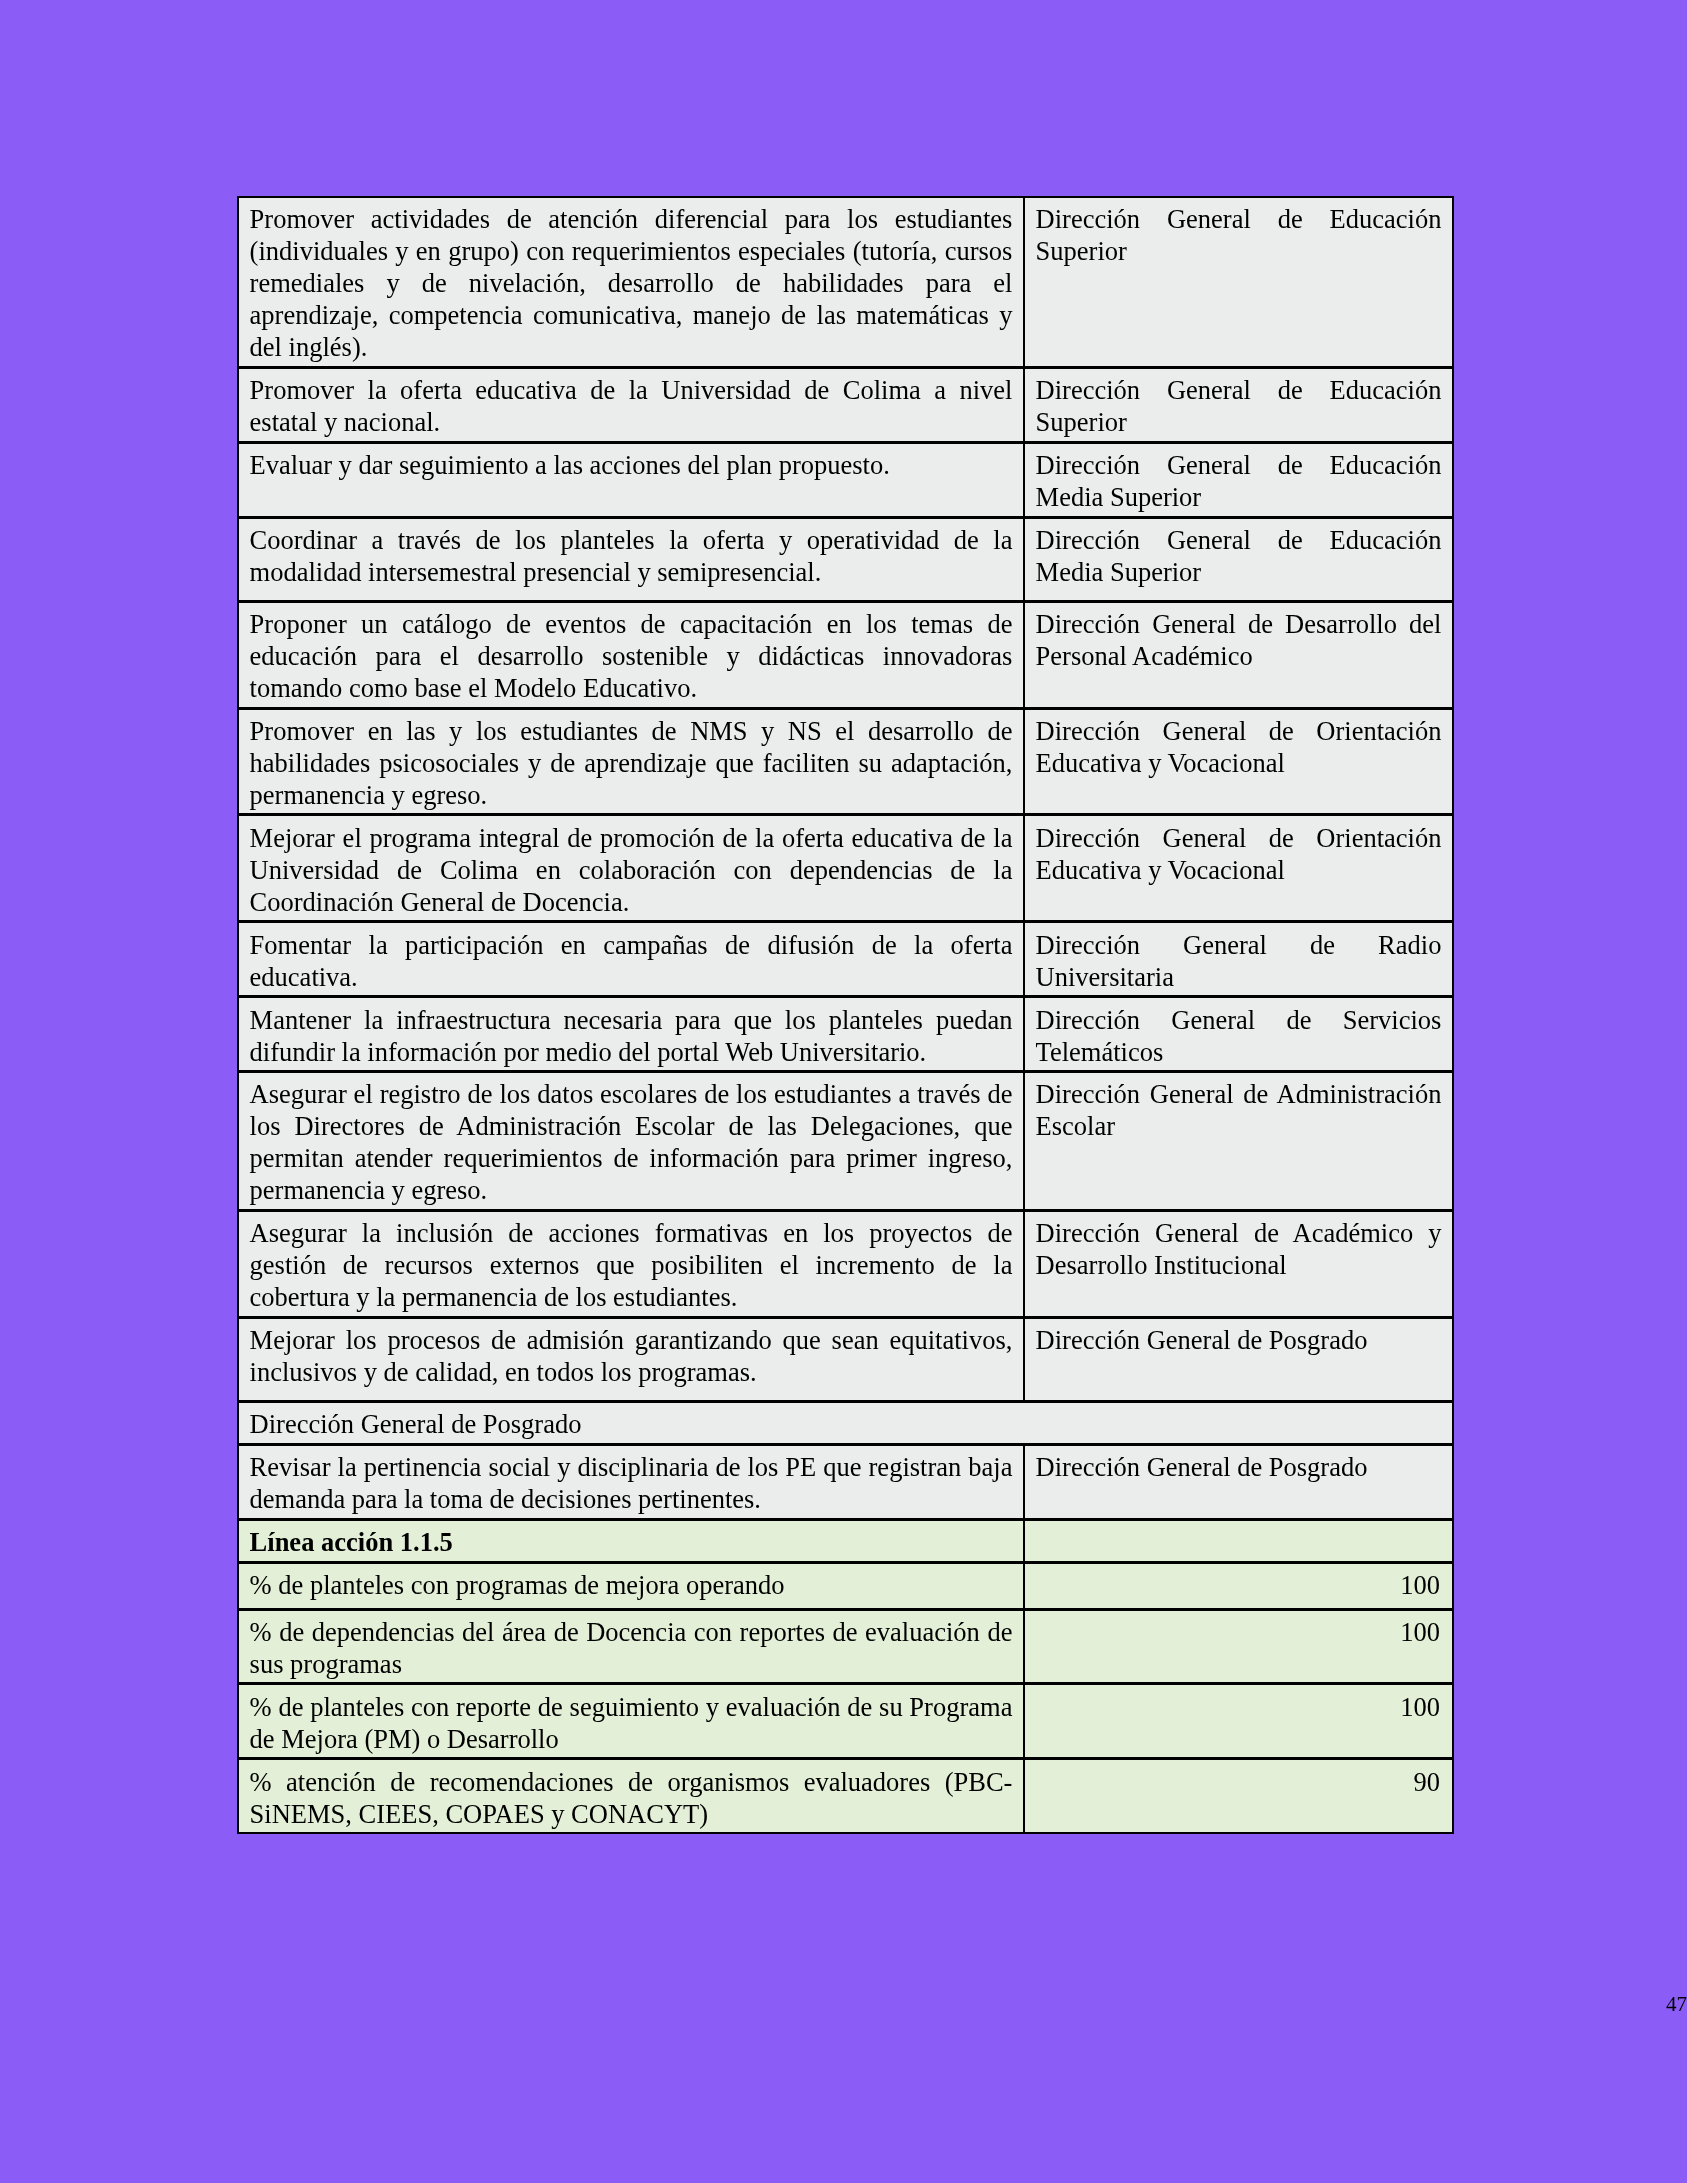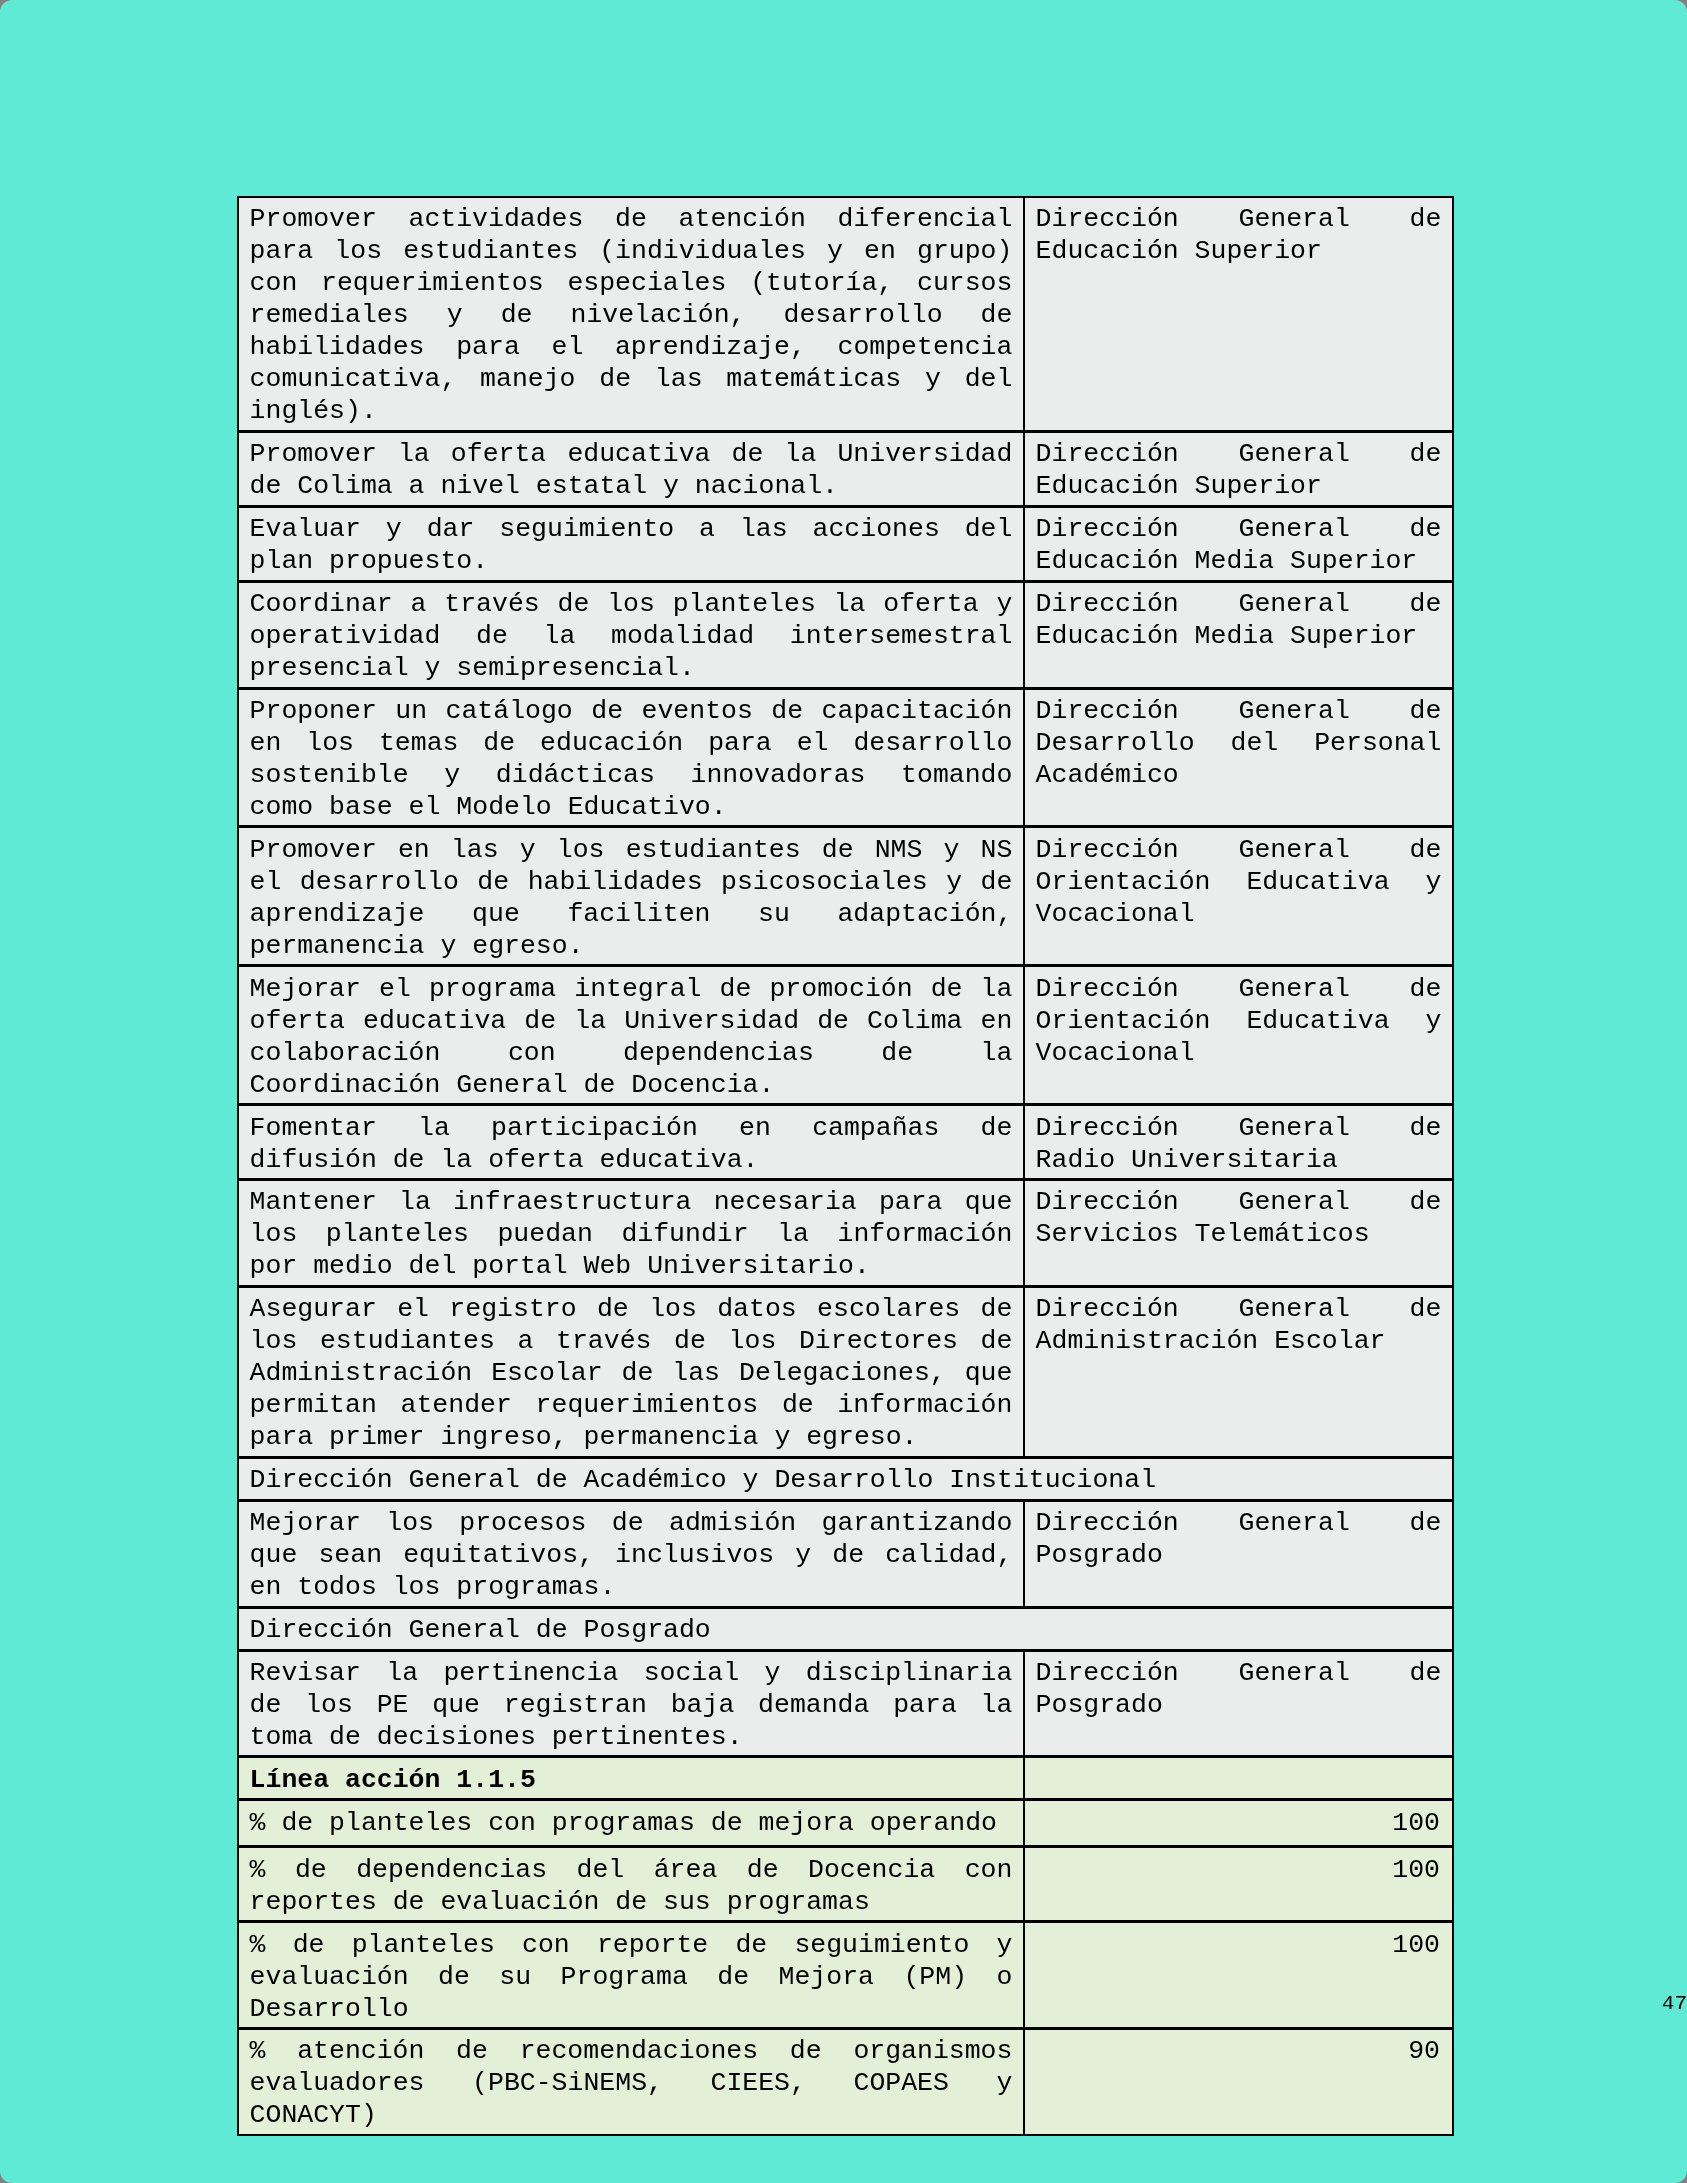--- a/index.html
+++ b/index.html
@@ -1,23 +1,22 @@
 <!DOCTYPE html>
 <html style="font-size:10.6px"><head>
 <meta charset="utf-8">
 <style>
   html,body{margin:0;padding:0;background:#808080;}
   .page{
     position:relative;
     width:1687px;height:2183px;
     margin:0 auto;
-    background:#5eead4;
-    font-family:Liberation Mono, monospace;
+    background:#8b5cf6;
+    font-family:Liberation Serif, serif;
     color:#000000;
-    border-radius:12px;
   }
   .doc-table{
     position:absolute;
     left:237px;top:196px;
     width:1217px;
     border:2.6px solid #000000;
     box-sizing:border-box;
     background:#000000;
   }
   .t-row{
@@ -94,20 +93,21 @@
       </div>
       <div class="t-row">
         <div class="cell action">Mantener la infraestructura necesaria para que los planteles puedan difundir la información por medio del portal Web Universitario.</div>
         <div class="cell responsible">Dirección General de Servicios Telemáticos</div>
       </div>
       <div class="t-row">
         <div class="cell action">Asegurar el registro de los datos escolares de los estudiantes a través de los Directores de Administración Escolar de las Delegaciones, que permitan atender requerimientos de información para primer ingreso, permanencia y egreso.</div>
         <div class="cell responsible">Dirección General de Administración Escolar</div>
       </div>
       <div class="t-row">
+        <div class="cell action">Asegurar la inclusión de acciones formativas en los proyectos de gestión de recursos externos que posibiliten el incremento de la cobertura y la permanencia de los estudiantes.</div>
         <div class="cell responsible">Dirección General de Académico y Desarrollo Institucional</div>
       </div>
       <div class="t-row" style="min-height: 81px;">
         <div class="cell action">Mejorar los procesos de admisión garantizando que sean equitativos, inclusivos y de calidad, en todos los programas.</div>
         <div class="cell responsible">Dirección General de Posgrado</div>
       </div>
       <div class="t-row">
         <div class="cell responsible">Dirección General de Posgrado</div>
       </div>
       <div class="t-row">

